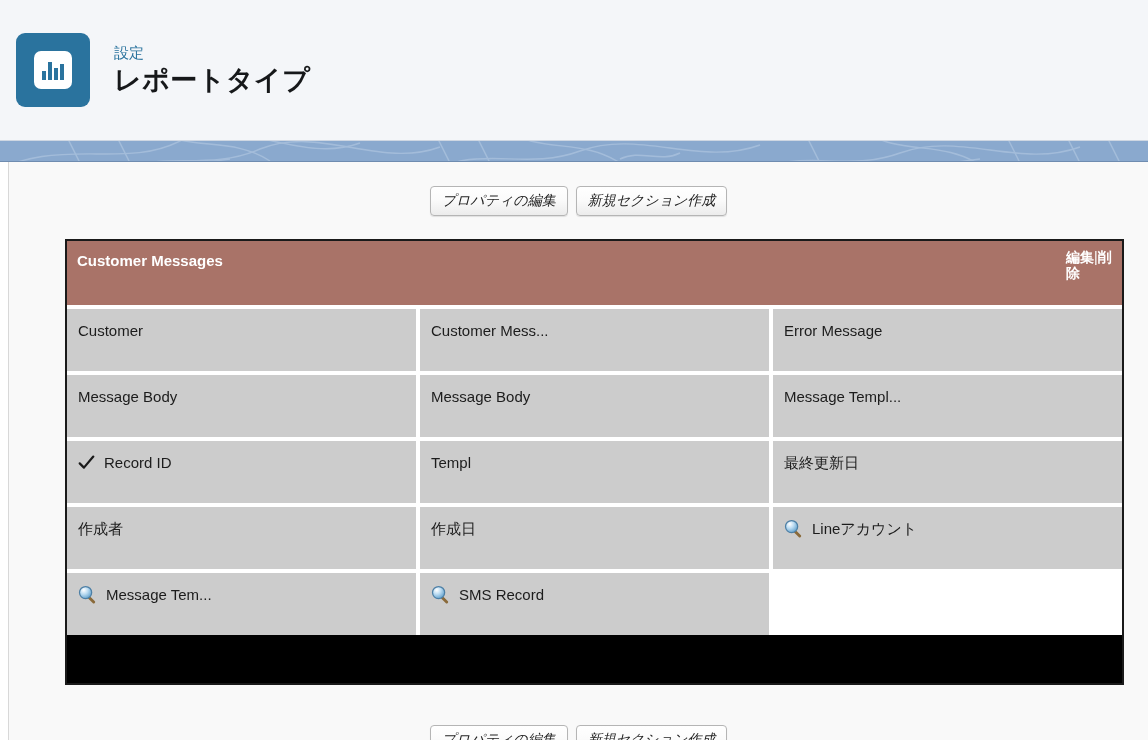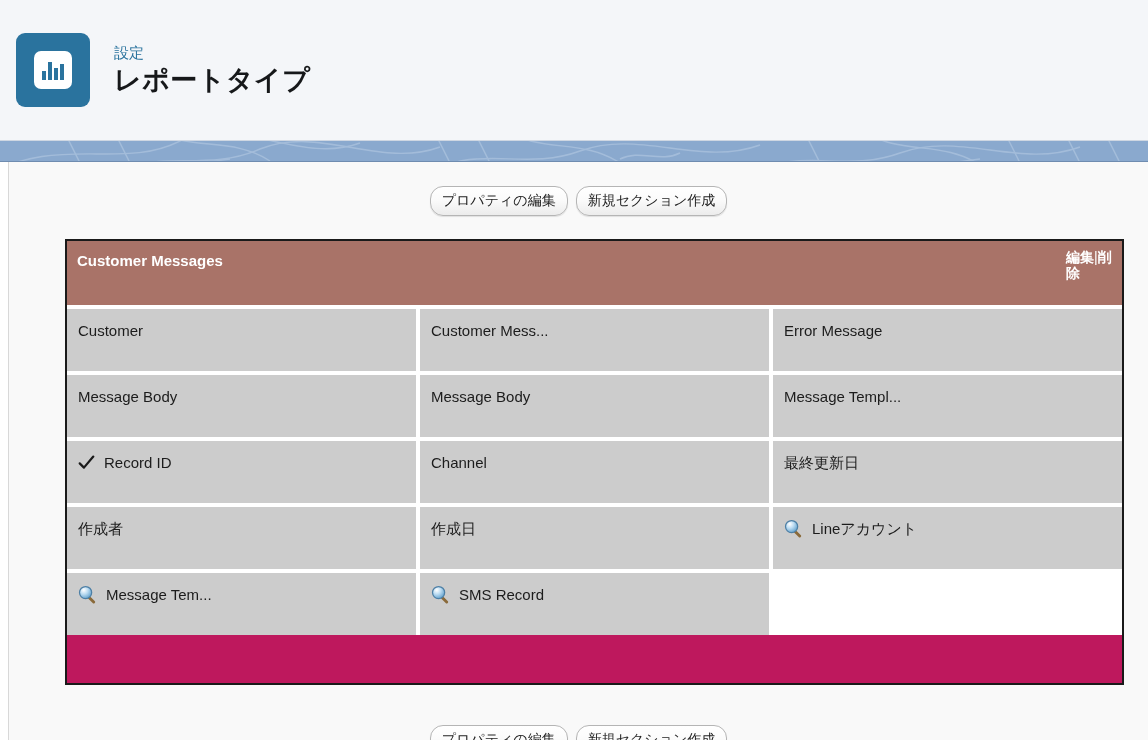--- a/index.html
+++ b/index.html
@@ -84,32 +84,33 @@
     padding-top: 24px;
   }
   .btn-bar.bottom { padding-top: 40px; }
   .btn {
     font-family: "Liberation Sans", "DejaVu Sans", sans-serif;
     font-size: 14px;
     color: #222222;
     padding: 5px 11px 6px;
     background: linear-gradient(to bottom, #ffffff 0%, #fbfbfb 45%, #ececec 100%);
     border: 1px solid #b5b5b5;
-    border-radius: 13px;
+    border-radius: 4px;
     box-shadow: 0 1px 1px rgba(0,0,0,0.10);
     cursor: pointer;
     line-height: 1.2;
     white-space: nowrap;
+    font-style: italic;
   }
 
   
   .section-box {
     margin: 23px 24px 0 56px;
     border: 2px solid #1a1a1a;
-    background: #be185d;
+    background: #000000;
     padding-bottom: 48px;
   }
   .section-header {
     background: #a97368;
     color: #ffffff;
     font-weight: bold;
     font-size: 15px;
     padding: 8px 10px;
     display: flex;
     justify-content: space-between;
@@ -237,21 +238,21 @@
         <div class="cell">
           <span class="label">Message Templ...</span>
         </div>
         <div class="cell">
           <svg class="check-icon" viewBox="0 0 20 20">
             <path d="M2 11 L7 16 L18 3" fill="none" stroke="#1a1a1a" stroke-width="2.6" stroke-linecap="round" stroke-linejoin="round"></path>
           </svg>
           <span class="label">Record ID</span>
         </div>
         <div class="cell">
-          <span class="label">Channel</span>
+          <span class="label">Templ</span>
         </div>
         <div class="cell">
           <span class="label">最終更新日</span>
         </div>
         <div class="cell">
           <span class="label">作成者</span>
         </div>
         <div class="cell">
           <span class="label">作成日</span>
         </div>

